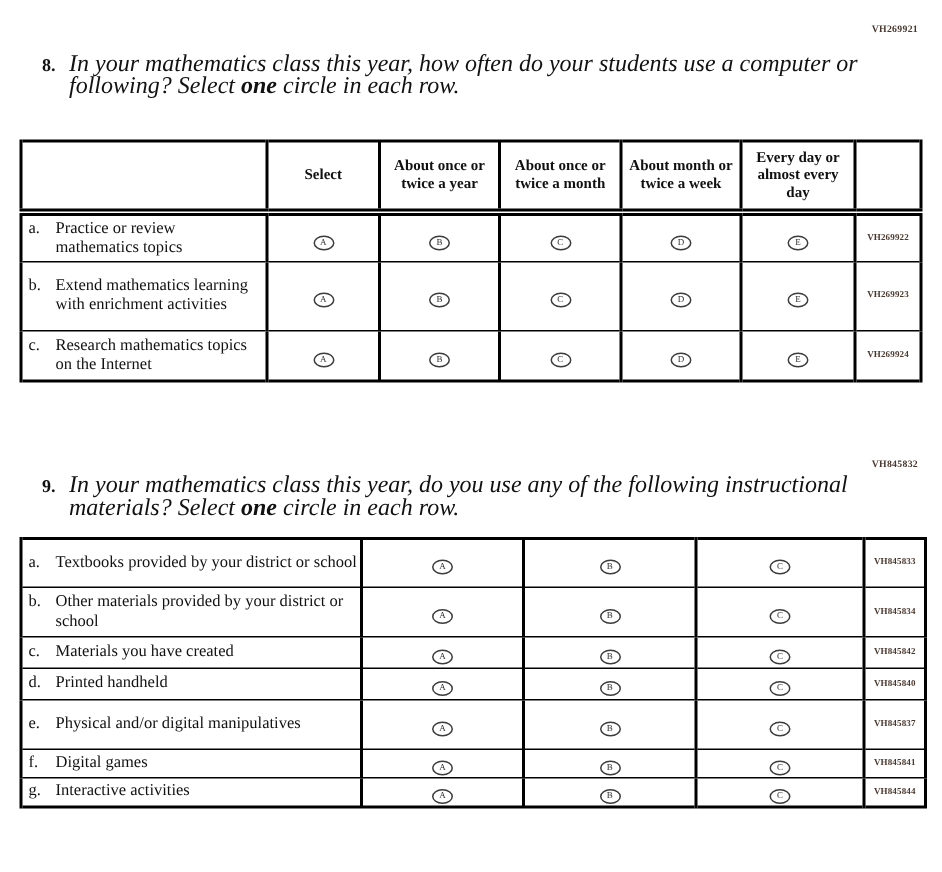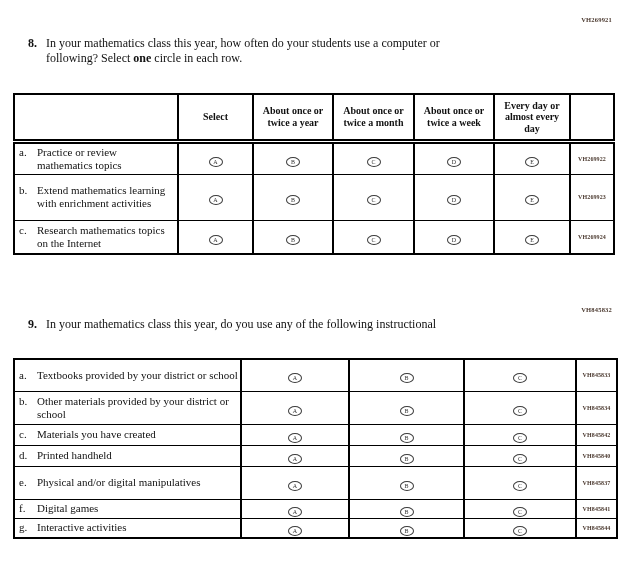--- a/index.html
+++ b/index.html
@@ -29,21 +29,21 @@
   }
   #q8-block { top: 36px; }
   #q9-block { top: 317px; }
   .qnum {
     font-weight: bold;
     font-size: 12px;
     width: 18px;
     flex: none;
     line-height: 14.5px;
   }
-  .qtext { font-size: 12px; line-height: 14.5px; }
+  .qtext { font-size: 16px; line-height: 14.5px; font-style: italic; }
   .qtext .bold { font-weight: bold; }
   table.survey {
     position: absolute;
     border-collapse: collapse;
     table-layout: fixed;
     border: 2px solid #000;
     background: #fff;
   }
   #q8-table { left: 13px; top: 93px; width: 600px; }
   #q9-table { left: 13px; top: 358px; width: 603px; }
@@ -117,21 +117,21 @@
         <col style="width:80px">
         <col style="width:76px">
         <col style="width:44px">
     </colgroup>
     <tbody>
         <tr class="headrow" style="height:47px">
       <th></th>
       <th>Select</th>
       <th>About once or twice a year</th>
       <th>About once or twice a month</th>
-      <th>About once or twice a week</th>
+      <th>About month or twice a week</th>
       <th>Every day or almost every day</th>
       <th></th>
     </tr>
     <tr style="height:33px">
       <td>
             <div class="rowlab">
               <span class="rl">a.</span>
               <span>Practice or review mathematics topics</span>
             </div>
           </td>
@@ -172,20 +172,21 @@
     </tr>
   </tbody>
     </table>
 
   <span id="q9-code" class="vhcode">VH845832</span>
 
   <div id="q9-block" class="question">
     <span class="qnum">9.</span>
     <div class="qtext">
       <div>In your mathematics class this year, do you use any of the following instructional</div>
+      <div><span>materials? Select </span><span class="bold">one</span><span> circle in each row.</span></div>
     </div>
   </div>
 
   <table id="q9-table" class="survey">
     <colgroup>
       <col style="width:227px">
         <col style="width:108px">
         <col style="width:115px">
       <col style="width:112px">
         <col style="width:41px">

